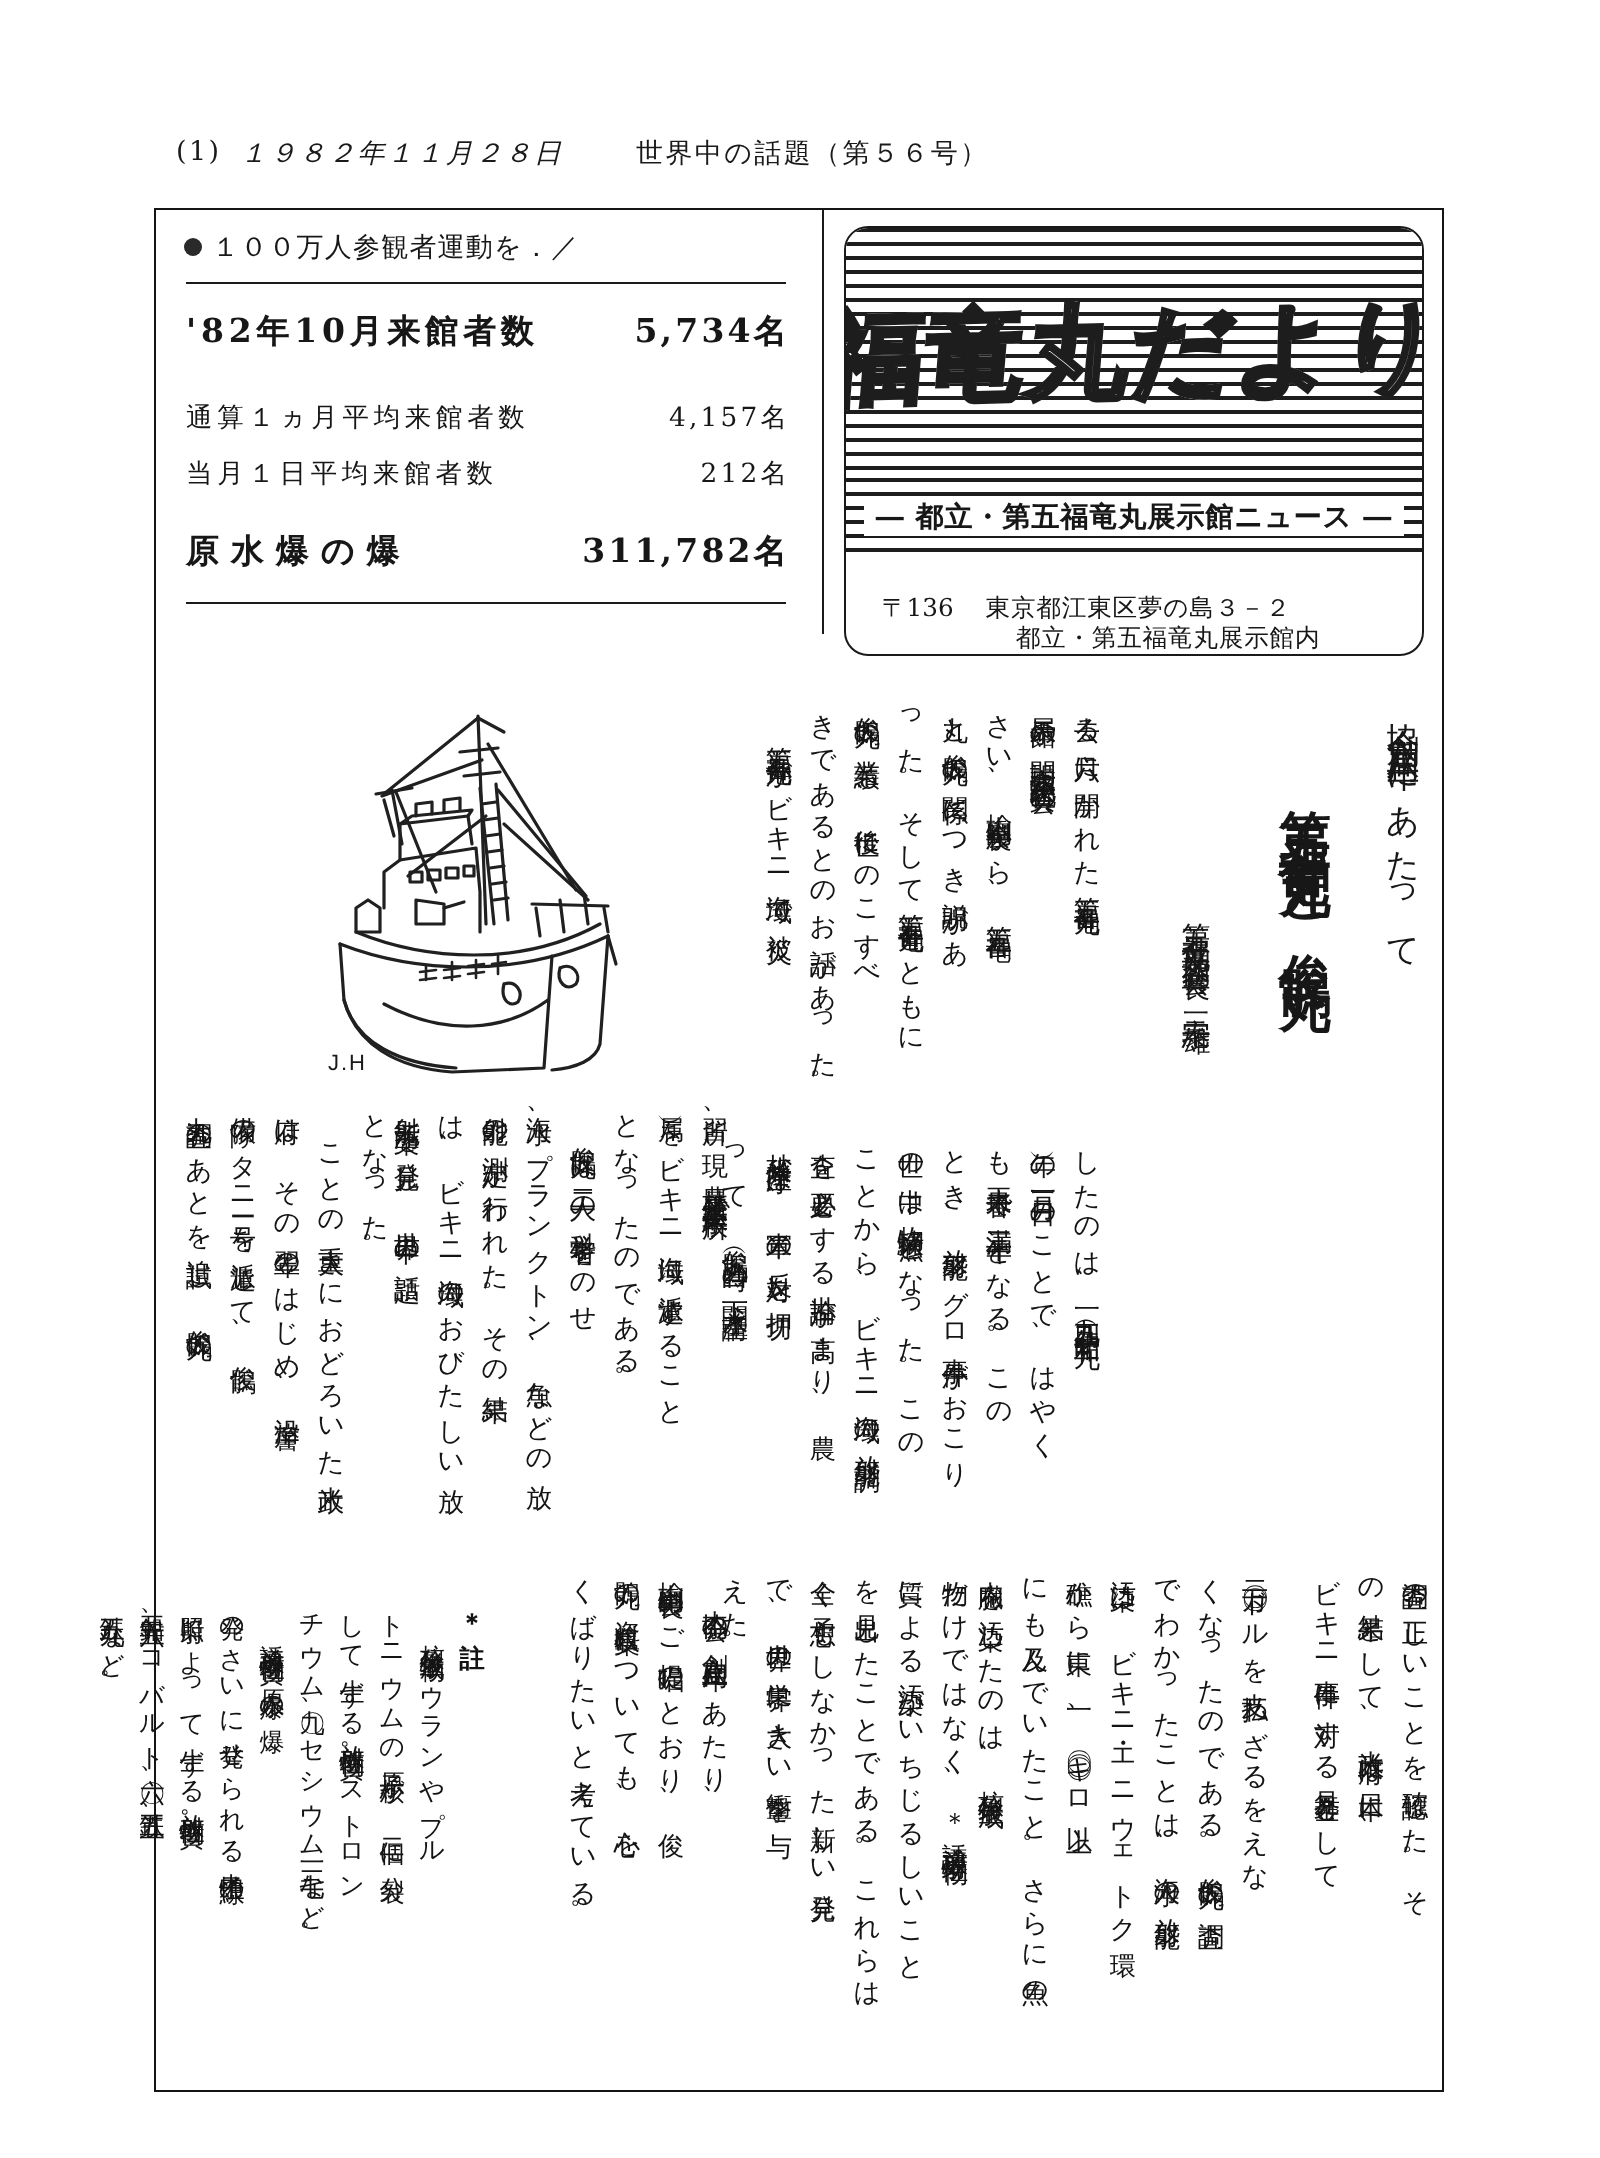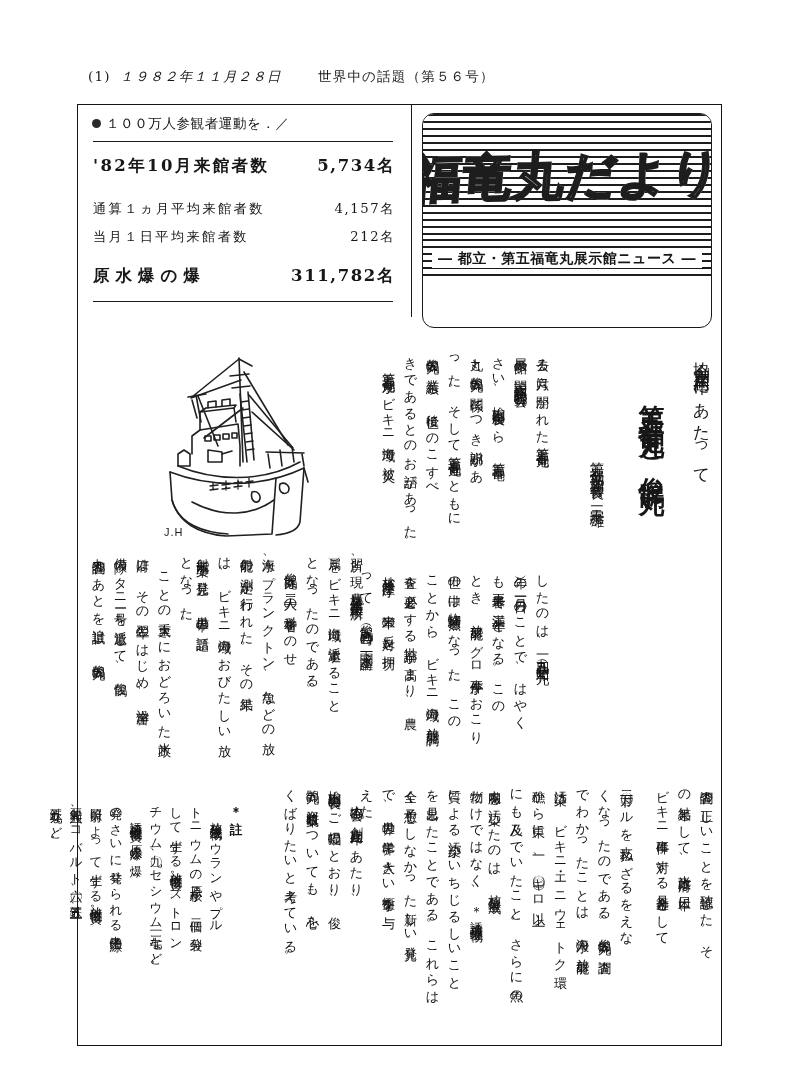--- a/index.html
+++ b/index.html
@@ -391,20 +391,25 @@
 </div>
 
 <div class="nameplate">
   <div class="np-stripes">
     <div class="np-title">福竜丸だより</div>
   </div>
   <div class="np-subtitle">
     <span>― 都立・第五福竜丸展示館ニュース ―</span>
   </div>
   <div class="np-divider"></div>
+  <div class="np-address">
+    <div class="np-addr-line l1"><span class="np-zip">〒136</span><span>東京都江東区夢の島３－２</span></div>
+    <div class="np-addr-line l2">都立・第五福竜丸展示館内</div>
+    <div class="np-addr-line l3">電話（５２１）８４９４</div>
+  </div>
 </div>
 
 <div class="headline-area">
   <div class="vtext hl-kicker">協会創立八周年にあたって</div>
   <div class="vtext hl-title">第五福竜丸と俊鶻丸</div>
   <div class="vtext hl-byline">第五福竜丸平和協会会長　三宅泰雄</div>
 </div>
 
 <div class="ship-illus">
   <svg viewBox="0 0 210 200" width="210" height="200">

